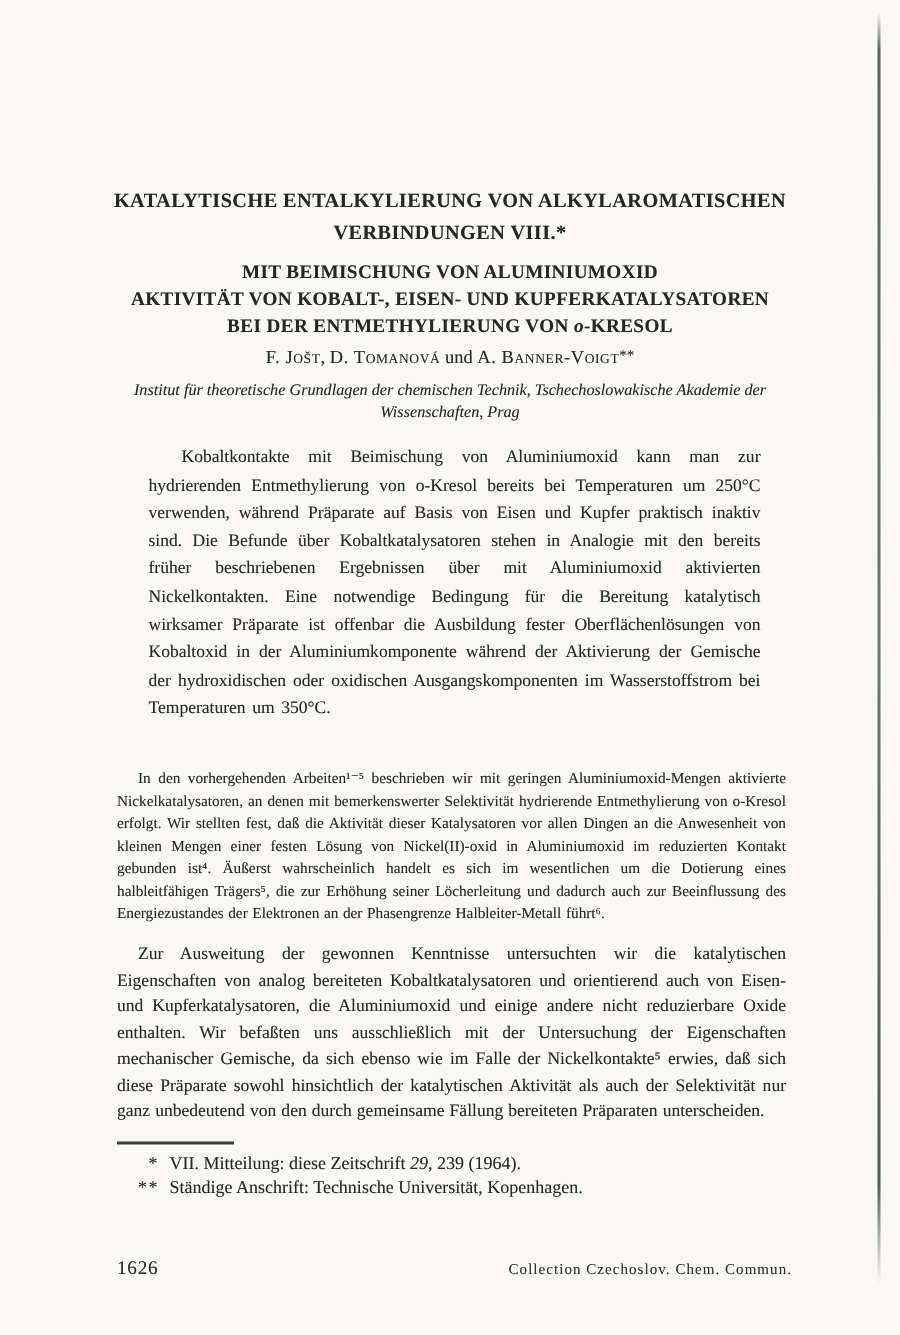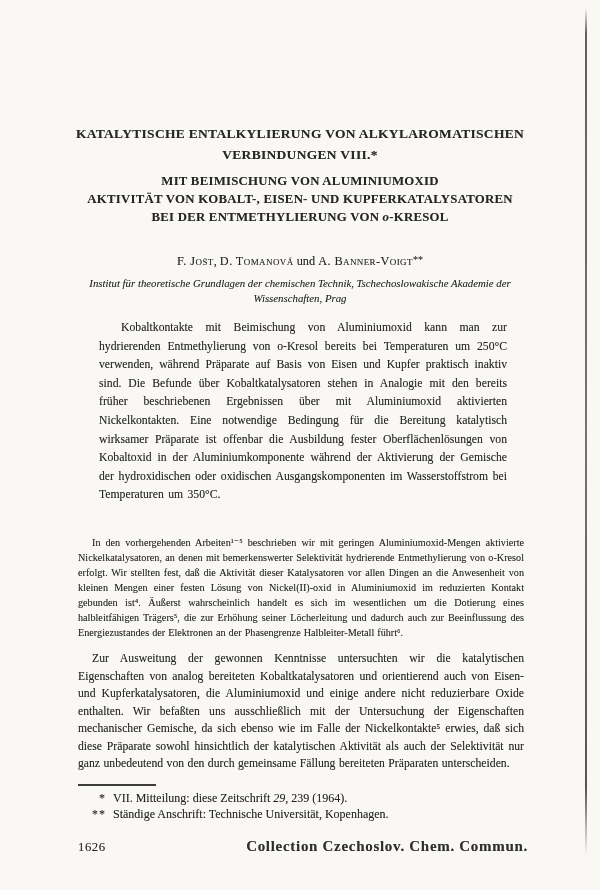--- a/index.html
+++ b/index.html
@@ -23,21 +23,21 @@
     width:500px; margin:0 auto;
     font-size:13.5px; font-weight:700;
     line-height:21px; letter-spacing:0.3px;
   }
   .subtitle {
     width:500px; margin:7px auto 0 auto;
     font-size:12.8px; font-weight:700;
     line-height:18px; letter-spacing:0.25px;
   }
   .authors {
-    margin-top:28px;
+    margin-top:5px;
     font-size:12.3px;
   }
   .sc { font-variant: small-caps; letter-spacing:0.4px; }
   .fnmark { vertical-align:2px; font-size:10px; }
   .affiliation {
     margin-top:7px;
     font-style:italic;
     font-size:10.8px; line-height:14.5px;
   }
   .received {
@@ -89,21 +89,21 @@
   .it { font-style:italic; }
   .footer {
     position:absolute;
     top:838px; left:78px; right:72px;
     display:flex;
     justify-content:space-between;
     align-items:baseline;
   }
   .page-number { font-size:12.8px; letter-spacing:0.5px; }
   .journal-name {
-    font-size:15px; font-weight:700;
+    font-size:10px; font-weight:400;
     letter-spacing:0.7px;
     color:#2e2e2e;
     margin-left:44px;
   }
   .scan-edge-line {
     position:absolute;
     left:585px; top:8px;
     width:2px; height:848px;
     background:linear-gradient(
       to bottom,

